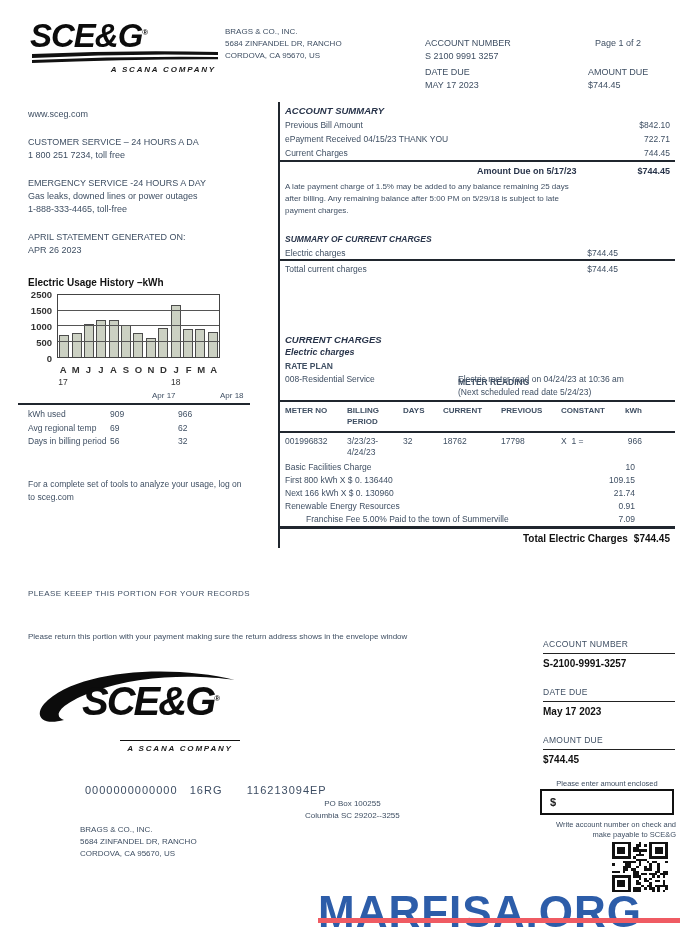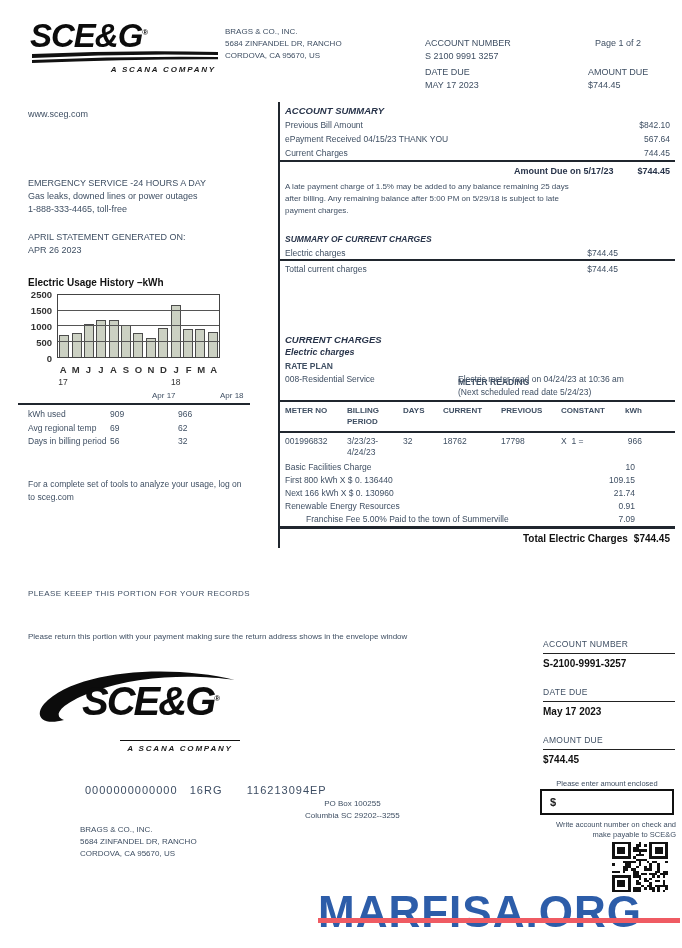--- a/index.html
+++ b/index.html
@@ -94,20 +94,24 @@
     <div>DATE DUE</div>
     <div>MAY 17 2023</div>
   </div>
   <div class="abs" style="left:588px; top:66px; font-size:9px;">
     <div>AMOUNT DUE</div>
     <div>$744.45</div>
   </div>
 
   <div class="abs" style="left:28px; top:108px; font-size:9px;">www.sceg.com</div>
 
+  <div class="abs" style="left:28px; top:136px; font-size:9px;">
+    <div>CUSTOMER SERVICE – 24 HOURS A DA</div>
+    <div>1 800 251 7234, toll free</div>
+  </div>
 
   <div class="abs" style="left:28px; top:177px; font-size:9px;">
     <div>EMERGENCY SERVICE -24 HOURS A DAY</div>
     <div>Gas leaks, downed lines or power outages</div>
     <div>1-888-333-4465, toll-free</div>
   </div>
 
   <div class="abs" style="left:28px; top:231px; font-size:9px;">
     <div>APRIL STATEMENT GENERATED ON:</div>
     <div>APR 26 2023</div>
@@ -188,27 +192,27 @@
     <div>to sceg.com</div>
   </div>
 
   <div class="vline" style="left:278px; top:102px; width:2px; height:446px;"></div>
 
   <div class="abs sec-title" style="left:285px; top:104px;">ACCOUNT SUMMARY</div>
 
   <div class="abs" style="left:285px; top:119px;">Previous Bill Amount</div>
   <div class="abs val-right" style="left:590px; top:119px; width:80px;">$842.10</div>
   <div class="abs" style="left:285px; top:133px;">ePayment Received 04/15/23 THANK YOU</div>
-  <div class="abs val-right" style="left:590px; top:133px; width:80px;">567.64</div>
+  <div class="abs val-right" style="left:590px; top:133px; width:80px;">722.71</div>
   <div class="abs" style="left:285px; top:147px;">Current Charges</div>
   <div class="abs val-right" style="left:590px; top:147px; width:80px;">744.45</div>
 
   <div class="hline" style="left:280px; top:160px; width:395px; height:2px;"></div>
 
-  <div class="abs b" style="left:285px; top:165px; width:385px; display:flex; justify-content:flex-end; gap:24px; color:#28344a; font-size:9px;">
+  <div class="abs b" style="left:285px; top:165px; width:385px; display:flex; justify-content:flex-end; gap:61px; color:#28344a; font-size:9px;">
     <span>Amount Due on 5/17/23</span>
     <span>$744.45</span>
   </div>
 
   <div class="abs small" style="left:285px; top:181px; width:390px;">
     <div>A late payment charge of 1.5% may be added to any balance remaining 25 days</div>
     <div>after billing. Any remaining balance after 5:00 PM on 5/29/18 is subject to late</div>
     <div>payment charges.</div>
   </div>
 

